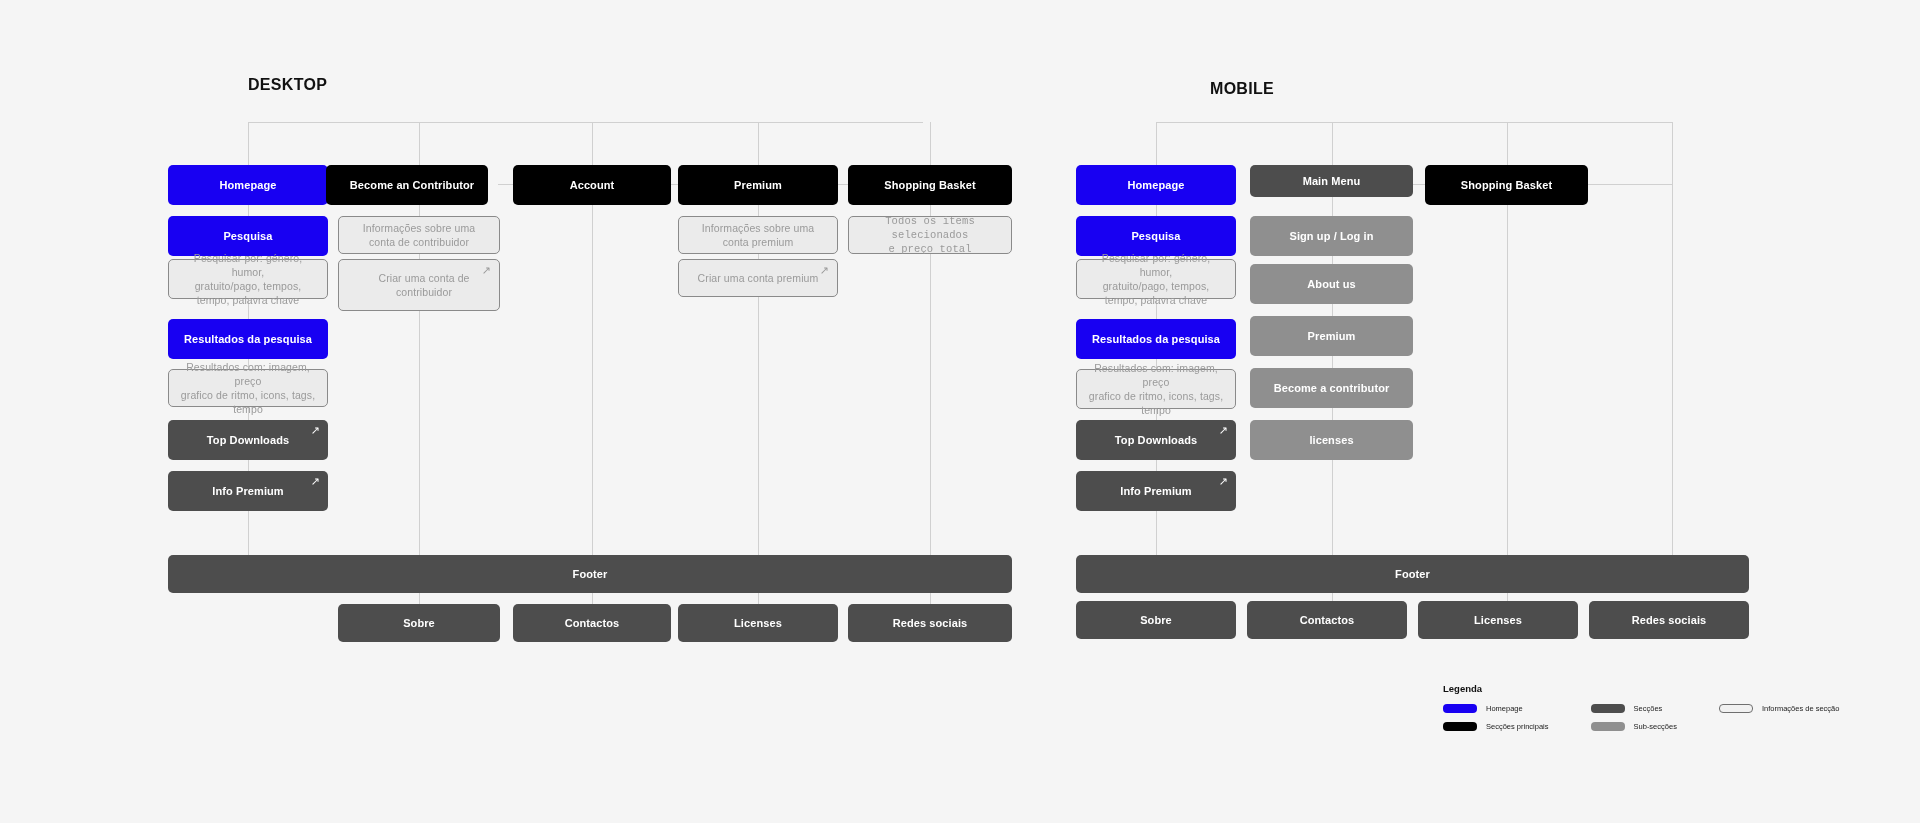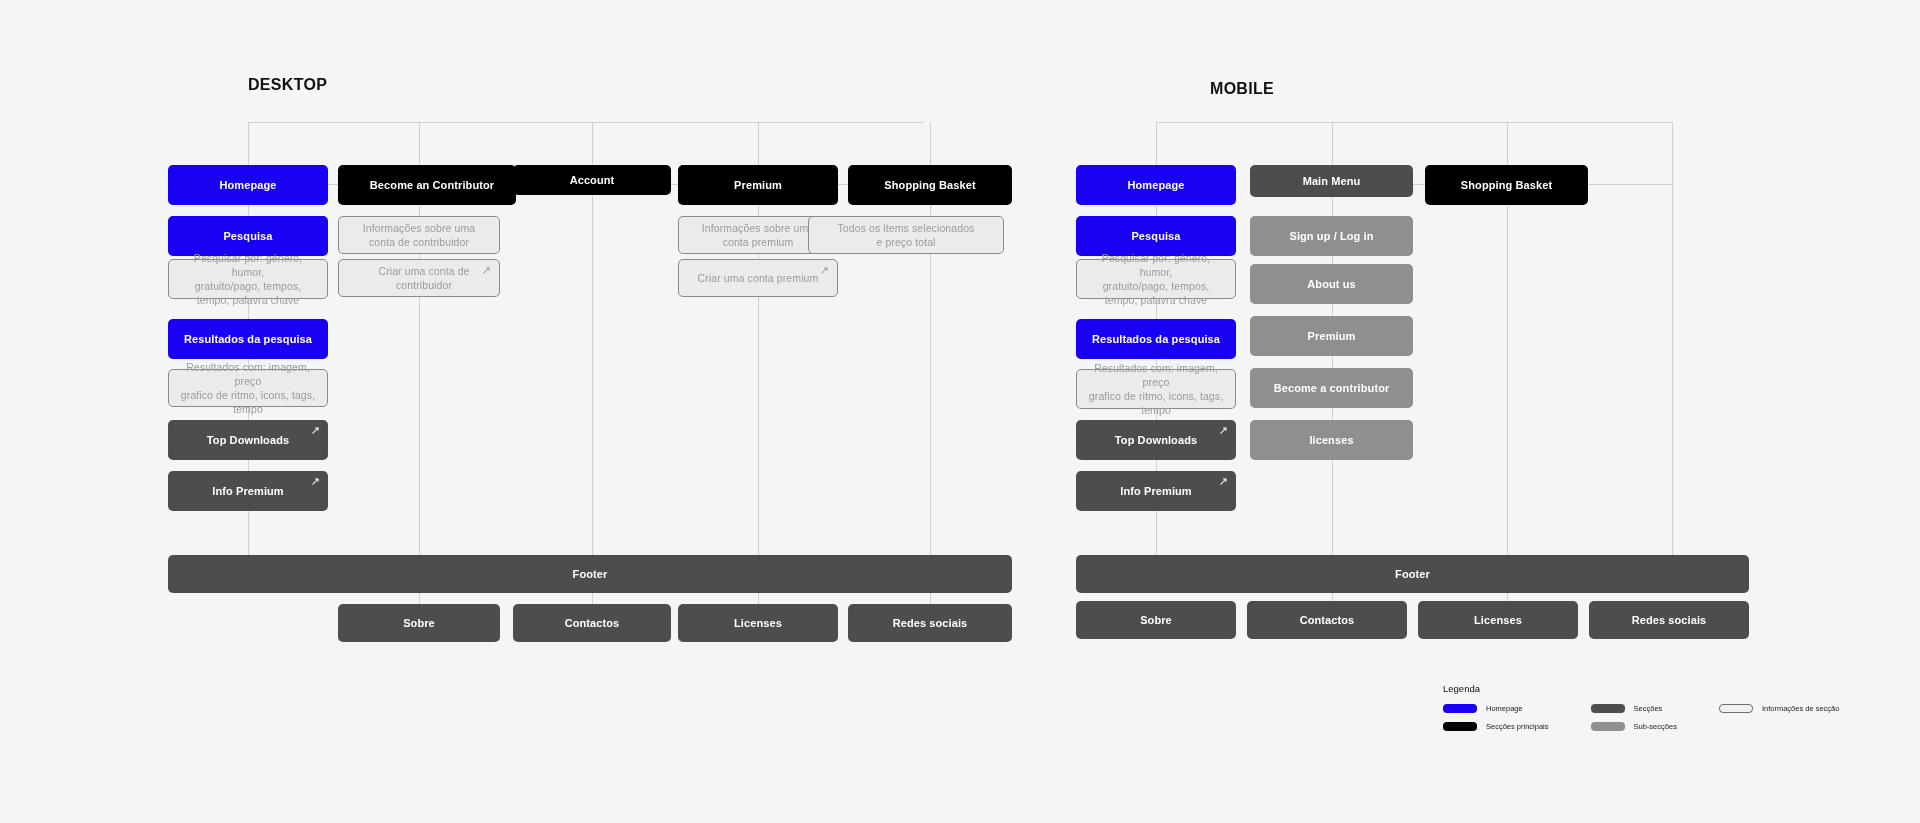--- a/index.html
+++ b/index.html
@@ -55,21 +55,21 @@
     font-size: 11px;
     line-height: 1;
     font-weight: normal;
   }
   .node.section .arrow-ico, .node.main .arrow-ico { color: #ffffff; }
   .node.info .arrow-ico { color: #9a9a9a; }
 
   
   #legend { position: absolute; }
   #legend .legend-title {
-    font-size: 9.5px; font-weight: normal; color: #111; margin-bottom: 10px;
+    font-size: 9.5px; font-weight: bold; color: #111; margin-bottom: 10px;
   }
   .legend-grid {
     display: grid;
     grid-template-columns: auto auto auto;
     column-gap: 42px;
     row-gap: 9px;
   }
   .legend-item { display: flex; align-items: center; gap: 9px; }
   .legend-swatch { width: 34px; height: 9px; border-radius: 4px; }
   .legend-swatch.outline { background: #f1f1f1; border: 1px solid #6f6f6f; }
@@ -111,47 +111,47 @@
       <span class="node-label">Resultados com: imagem, preço<br>grafico de ritmo, icons, tags, tempo</span>
     </div>
     <div class="node section" style="left: 168px; top: 420px; width: 160px; height: 40px;">
       <span class="node-label">Top Downloads</span>
       <span class="arrow-ico">↗</span>
     </div>
     <div class="node section" style="left: 168px; top: 471px; width: 160px; height: 40px;">
       <span class="node-label">Info Premium</span>
       <span class="arrow-ico">↗</span>
     </div>
-    <div class="node main" style="left: 338px; top: 165px; width: 178px; height: 40px; padding-left: 20px;">
+    <div class="node main" style="left: 326px; top: 165px; width: 162px; height: 40px; padding-left: 20px;">
       <span class="node-label">Become an Contributor</span>
     </div>
     <div class="node info" style="left: 338px; top: 216px; width: 162px; height: 38px;">
       <span class="node-label">Informações sobre uma<br>conta de contribuidor</span>
     </div>
-    <div class="node info" style="left: 338px; top: 259px; width: 162px; height: 38px; padding-left: 20px;">
+    <div class="node info" style="left: 338px; top: 259px; width: 162px; height: 52px; padding-left: 20px;">
       <span class="node-label">Criar uma conta de contribuidor</span>
       <span class="arrow-ico">↗</span>
     </div>
-    <div class="node main" style="left: 513px; top: 165px; width: 158px; height: 30px;">
+    <div class="node main" style="left: 513px; top: 165px; width: 158px; height: 40px;">
       <span class="node-label">Account</span>
     </div>
     <div class="node main" style="left: 678px; top: 165px; width: 160px; height: 40px;">
       <span class="node-label">Premium</span>
     </div>
     <div class="node info" style="left: 678px; top: 216px; width: 160px; height: 38px;">
       <span class="node-label">Informações sobre uma<br>conta premium</span>
     </div>
     <div class="node info" style="left: 678px; top: 259px; width: 160px; height: 38px;">
       <span class="node-label">Criar uma conta premium</span>
       <span class="arrow-ico">↗</span>
     </div>
     <div class="node main" style="left: 848px; top: 165px; width: 164px; height: 40px;">
       <span class="node-label">Shopping Basket</span>
     </div>
-    <div class="node info" style="left: 808px; top: 216px; width: 196px; height: 38px;">
+    <div class="node info" style="left: 848px; top: 216px; width: 164px; height: 38px; font-family: Liberation Mono, monospace;">
       <span class="node-label">Todos os items selecionados<br>e preço total</span>
     </div>
     <div class="node section" style="left: 168px; top: 555px; width: 844px; height: 38px;">
       <span class="node-label">Footer</span>
     </div>
     <div class="node section" style="left: 338px; top: 604px; width: 162px; height: 38px;">
       <span class="node-label">Sobre</span>
     </div>
     <div class="node section" style="left: 513px; top: 604px; width: 158px; height: 38px;">
       <span class="node-label">Contactos</span>

